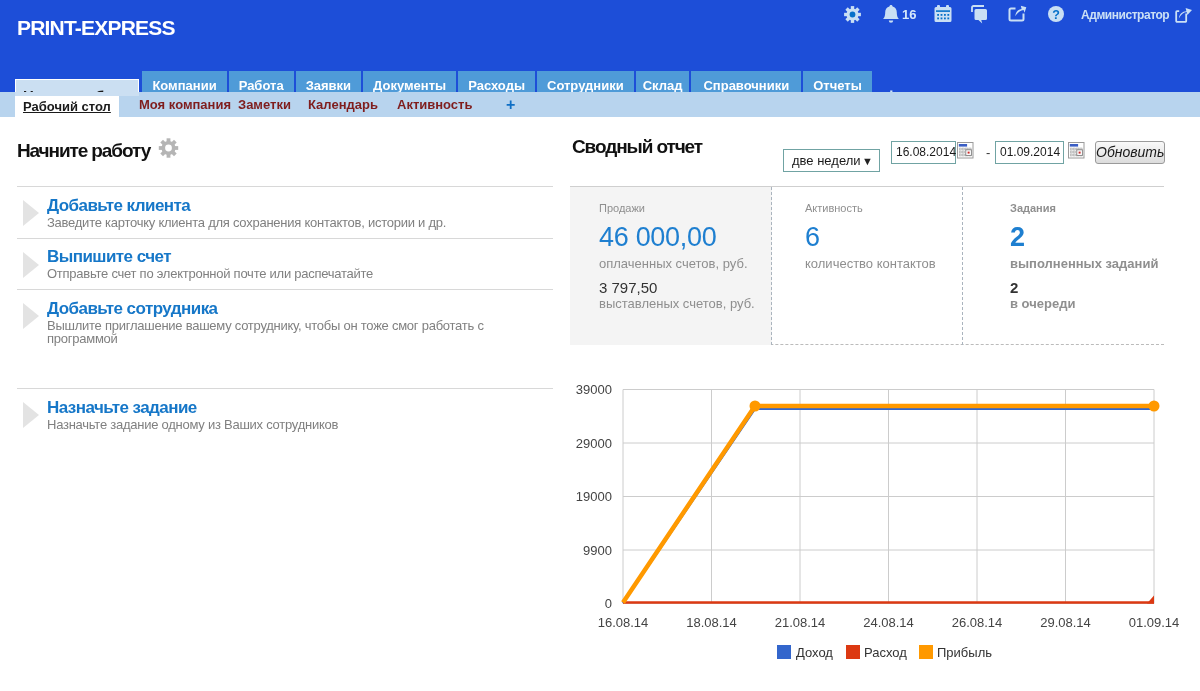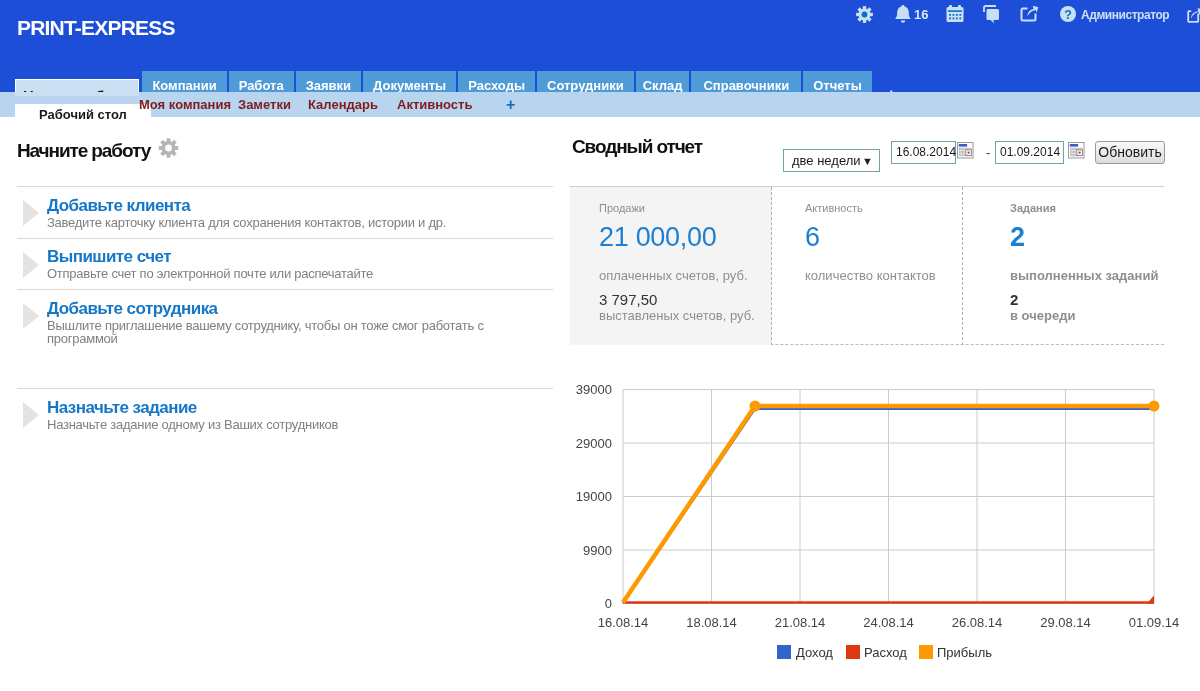--- a/index.html
+++ b/index.html
@@ -1,28 +1,28 @@
 <!DOCTYPE html>
 <html><head><meta charset="utf-8">
 <style>
 * { margin:0; padding:0; box-sizing:border-box; }
 html,body { width:1200px; height:691px; background:#fff; font-family:"Liberation Sans", sans-serif; overflow:hidden; }
 .hdr { position:absolute; left:0; top:0; width:1200px; height:92px; background:#1d4ed8; }
 .logo { position:absolute; left:17px; top:16px; color:#fff; font-size:21px; font-weight:bold; letter-spacing:-0.8px; }
-.hicons { position:absolute; left:16px; top:0; width:1068px; height:30px;padding-left:36px; }
+.hicons { position:absolute; left:4px; top:0; width:1068px; height:30px;padding-left:36px; }
 .hicons svg { position:absolute; top:0; }
 .admin { position:absolute; left:1081px; top:8px; color:#cbe0f5; font-size:12px; font-weight:bold; letter-spacing:-0.45px; }
 .tabs { position:absolute; left:15px; bottom:0; height:32px; white-space:nowrap; }
 .tab { display:inline-block; vertical-align:bottom; height:40px; line-height:30px; background:#4f9bd8; color:#fff; font-size:13px; font-weight:bold; padding:0 10px; margin-right:2px; }
 .tab.active { height:32px; line-height:32px; background:#cbdff2; color:#1a1a1a; font-size:15px; padding:0 7px; border:1px solid #fff; border-bottom:none; letter-spacing:-0.45px; margin-right:3px;margin-top:19px; }
 .tabplus { display:inline-block; vertical-align:bottom; height:30px; line-height:28px; color:#cfe4f5; font-size:19px; font-weight:bold; padding:0 12px; }
 .subnav { position:absolute; left:0; top:92px; width:1200px; height:25px; background:#b8d4ee; }
 .sublinks { position:absolute; left:15px; top:0; height:25px; white-space:nowrap; } .sublinks .slink { position:absolute; top:0; margin:0; } .sl1{left:114px;} .sl2{left:223px;} .sl3{left:293px;} .sl4{left:382px;} 
 .stab { display:inline-block; height:25px; }
-.stab.active { background:#fff; color:#1a1a1a; font-weight:bold; font-size:13px; line-height:21px; padding:0 24px; margin-top:12px; height:21px; position:relative; }
+.stab.active { background:#fff; color:#1a1a1a; font-weight:bold; font-size:13px; line-height:21px; padding:0 8px; margin-top:4px; height:21px; position:relative;text-decoration:underline; }
 .slink { display:inline-block; color:#7f1d1d; font-weight:bold; font-size:13px; line-height:25px; margin-left:19px; } .stab.active + .slink { margin-left:10px; }
 .splus { display:inline-block; color:#0f6fc5; font-weight:bold; font-size:16px; line-height:25px; margin-left:18px; }
 
 
 .leftcol { position:absolute; left:17px; top:117px; width:536px; }
 h1 { font-size:19px; font-weight:bold; color:#111; letter-spacing:-1.1px; }
 .h1l { position:absolute; left:0px; top:19px; }
 .gearh { position:relative; top:1px; left:4px; }
 .items { position:absolute; left:0px; top:69px; width:536px; }
 .item { border-top:1px solid #d8d8d8; padding:9.5px 0 9px 30px; position:relative; }
@@ -37,37 +37,37 @@
 .ctl { position:absolute; top:24px; height:23px; background:#fff; border:1px solid #70a3a3; color:#1a1a1a; }
 .sel { left:213px; width:97px; font-size:13px; line-height:21px; padding-left:8px;margin-top:8px; }
 .sel .arr { position:absolute; right:6px; top:1px; font-size:11px; color:#222; }
 .inp1 { left:321px; width:65px; }
 .inp2 { left:425px; width:69px; }
 .inp { font-size:12px; line-height:21px; padding-left:4px; letter-spacing:0; }
 .dash { position:absolute; left:416px; top:28px; font-size:13px; color:#333; }
 .calic { position:absolute; top:25px; }
 .cal1 { left:387px; }
 .cal2 { left:498px; }
-.btn { position:absolute; left:525px; top:24px; width:70px; height:23px; background:linear-gradient(#f9f9f9,#dcdcdc); border:1px solid #9a9a9a; border-radius:3px; font-size:14px; color:#1a1a1a; text-align:center; line-height:21px; }
+.btn { position:absolute; left:525px; top:24px; width:70px; height:23px; background:linear-gradient(#f9f9f9,#dcdcdc); border:1px solid #9a9a9a; border-radius:3px; font-size:14px; color:#1a1a1a; text-align:center; line-height:21px;font-style:italic; }
 
 .stats { position:absolute; left:0; top:69px; width:594px; height:159px; border-top:1px solid #cfcfcf; border-bottom:1px dashed #bbb; }
 .scol { position:absolute; top:0; height:158px; }
 .scol1 { left:0; width:202px; background:#f4f4f4; border-right:1px dashed #aab4be; }
 .scol2 { left:203px; width:190px; border-right:1px dashed #aab4be; }
 .scol3 { left:393px; width:201px; }
 .slabel { font-size:11px; color:#8f8f8f; }
 .sbig { font-size:27px; color:#1e7fd0; letter-spacing:-0.3px; }
 .ssub { font-size:13px; color:#8f8f8f; }
 .sval2 { font-size:15px; color:#333; }
 .scol1 .pad { margin-left:29px; }
 .scol2 .pad { margin-left:32px; }
 .scol3 .pad { margin-left:47px;font-weight:bold; }
 .slabel { margin-top:15px; }
 .sbig { margin-top:8px; }
-.ssub { margin-top:15px; line-height:15px; }
+.ssub { margin-top:3px; line-height:15px; }
 .sval2 { margin-top:9px; line-height:15px; }
 .ssub2 { margin-top:1px; }
 
 .chart { position:absolute; left:0; top:251px; }
 </style></head>
 <body>
 <div class="hdr">
   <div class="logo">PRINT-EXPRESS</div>
   <div class="hicons">
 
@@ -212,21 +212,21 @@
         <rect x="8.6" y="12" width="2.3" height="2"></rect>
         <rect x="11.8" y="12" width="2.3" height="2"></rect>
       </g>
       <rect x="8.8" y="7.8" width="5.6" height="5.6" fill="#ffffff" stroke="#808080" stroke-width="0.9"></rect>
       <rect x="10.6" y="9.6" width="2" height="2" fill="#cc2b2b"></rect>
     </svg>
 
   <div class="stats">
     <div class="scol scol1">
       <div class="pad slabel">Продажи</div>
-      <div class="pad sbig">21 000,00</div>
+      <div class="pad sbig">46 000,00</div>
       <div class="pad ssub">оплаченных счетов, руб.</div>
       <div class="pad sval2">3 797,50</div>
       <div class="pad ssub ssub2">выставленых счетов, руб.</div>
     </div>
     <div class="scol scol2">
       <div class="pad slabel">Активность</div>
       <div class="pad sbig">6</div>
       <div class="pad ssub">количество контактов</div>
     </div>
     <div class="scol scol3">

